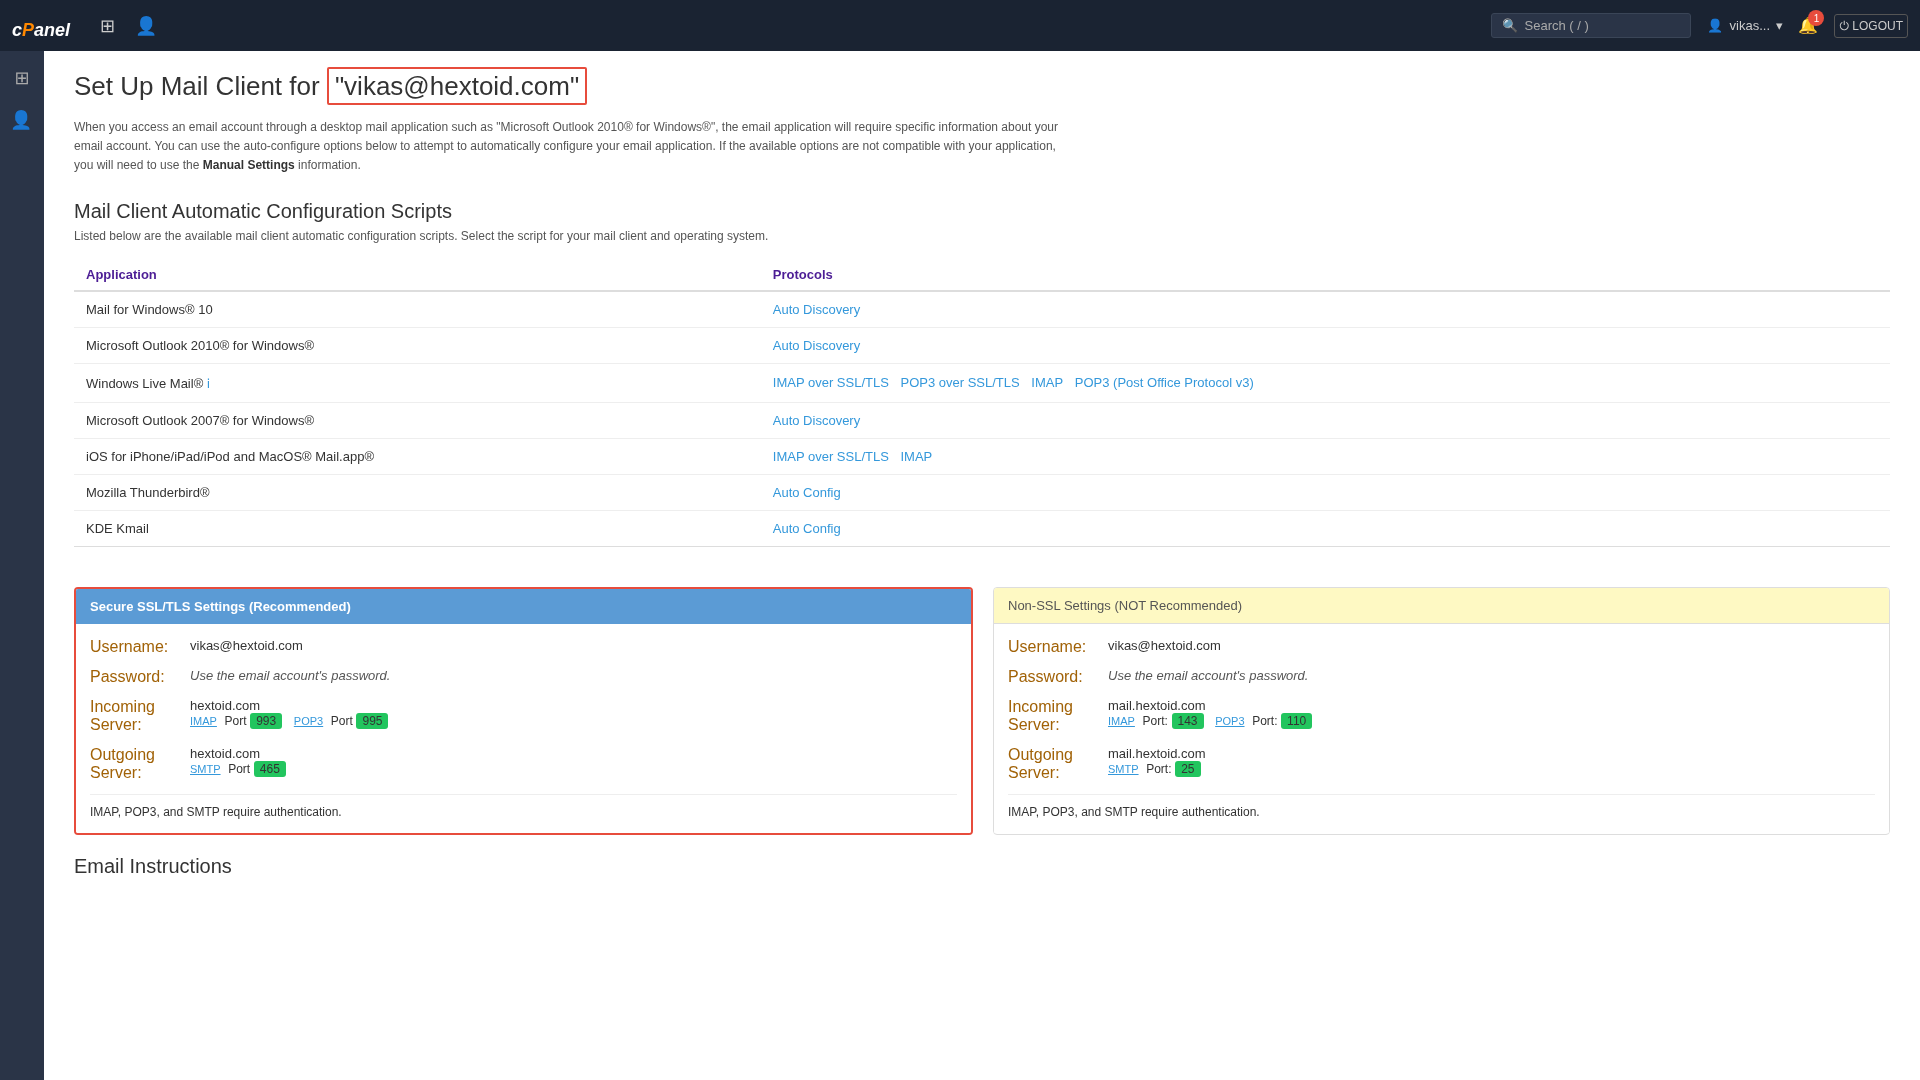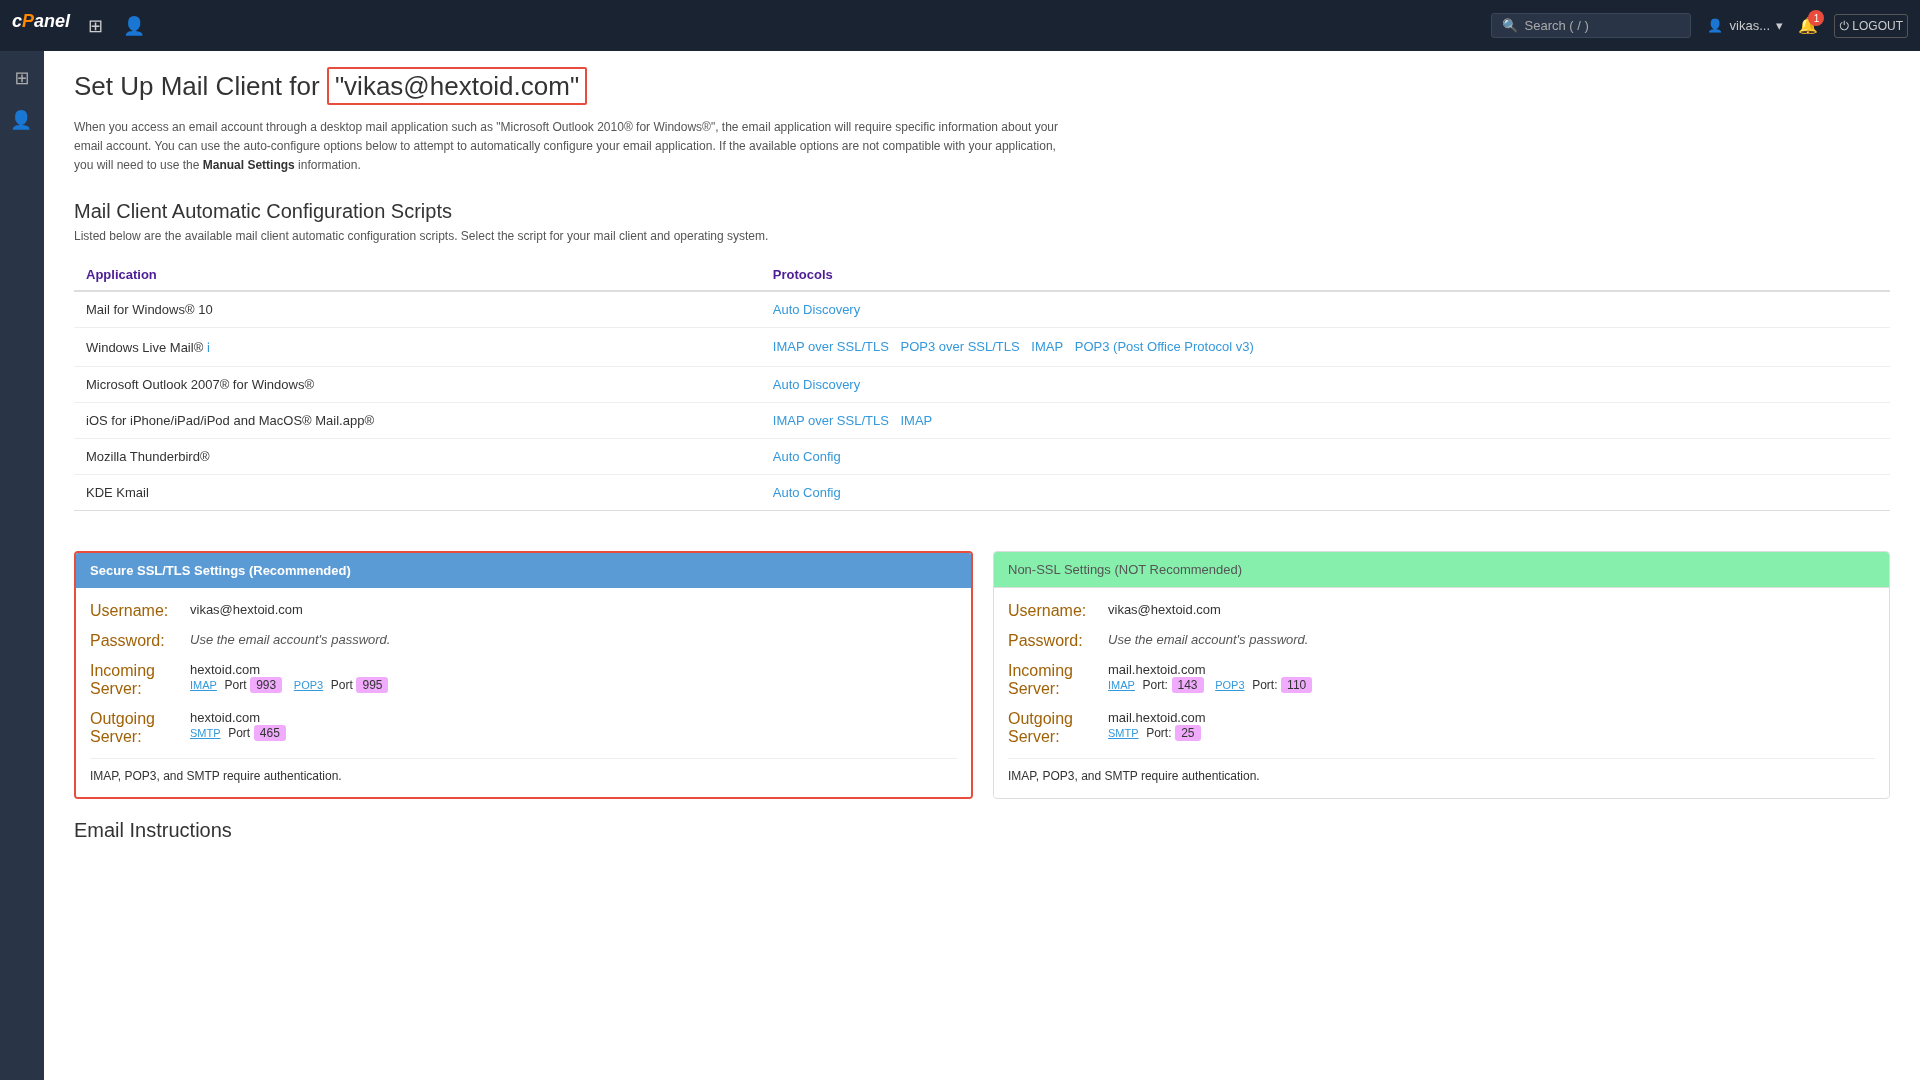--- a/index.html
+++ b/index.html
@@ -7,21 +7,21 @@
 
     
     .topnav {
       background: #1a2332;
       height: 51px;
       display: flex;
       align-items: center;
       padding: 0 12px;
       justify-content: space-between;
     }
-    .topnav-left { display: flex; align-items: flex-start; gap: 12px; }
+    .topnav-left { display: flex; align-items: flex-end; gap: 24px; }
     .cpanel-logo { color: white; font-size: 18px; font-weight: bold; font-style: italic; }
     .cpanel-logo span { color: #f80; }
     .nav-icons { display: flex; gap: 8px; }
     .nav-icon-btn {
       color: #ccc;
       background: none;
       border: none;
       cursor: pointer;
       font-size: 18px;
       padding: 4px 6px;
@@ -148,21 +148,21 @@
     .ssl-box-body { padding: 14px; background: white; }
 
     
     .nonssl-box {
       flex: 1;
       border: 1px solid #ddd;
       border-radius: 4px;
       overflow: hidden;
     }
     .nonssl-box-header {
-      background: #86efac;
+      background: #fef9c3;
       color: #555;
       padding: 10px 14px;
       font-size: 13px;
       border-bottom: 1px solid #ddd;
     }
     .nonssl-box-body { padding: 14px; background: white; }
 
     
     .setting-row { display: flex; margin-bottom: 12px; }
     .setting-label { width: 100px; color: #a16207; font-size: 16px; }
@@ -170,21 +170,21 @@
     .setting-value em { font-style: italic; color: #555; }
     .port-label {
       font-size: 11px;
       text-decoration: underline;
       color: #3498db;
       cursor: pointer;
       margin-right: 4px;
     }
     .port-num {
       display: inline-block;
-      background: #f0abfc;
+      background: #22c55e;
       padding: 1px 6px;
       border-radius: 3px;
       font-size: 12px;
       margin-right: 8px;
     }
     .auth-note { font-size: 12px; color: #333; margin-top: 8px; border-top: 1px solid #eee; padding-top: 10px; }
 
     
     .email-instructions { margin-top: 20px; }
     .email-instructions .section-title { font-size: 20px; }
@@ -246,20 +246,26 @@
     <table class="config-table">
       <thead>
         <tr>
           <th>Application</th>
           <th>Protocols</th>
         </tr>
       </thead>
       <tbody>
         <tr>
           <td>Mail for Windows® 10</td>
+          <td>
+            <a href="#" class="protocol-link">Auto Discovery</a>
+          </td>
+        </tr>
+        <tr>
+          <td>Microsoft Outlook 2010® for Windows®</td>
           <td>
             <a href="#" class="protocol-link">Auto Discovery</a>
           </td>
         </tr>
         <tr>
           <td>Windows Live Mail® <span style="color:#3498db;font-size:13px;cursor:pointer;">ℹ</span></td>
           <td>
             <a href="#" class="protocol-link">IMAP over SSL/TLS</a>
             <a href="#" class="protocol-link">POP3 over SSL/TLS</a>
             <a href="#" class="protocol-link">IMAP</a>

